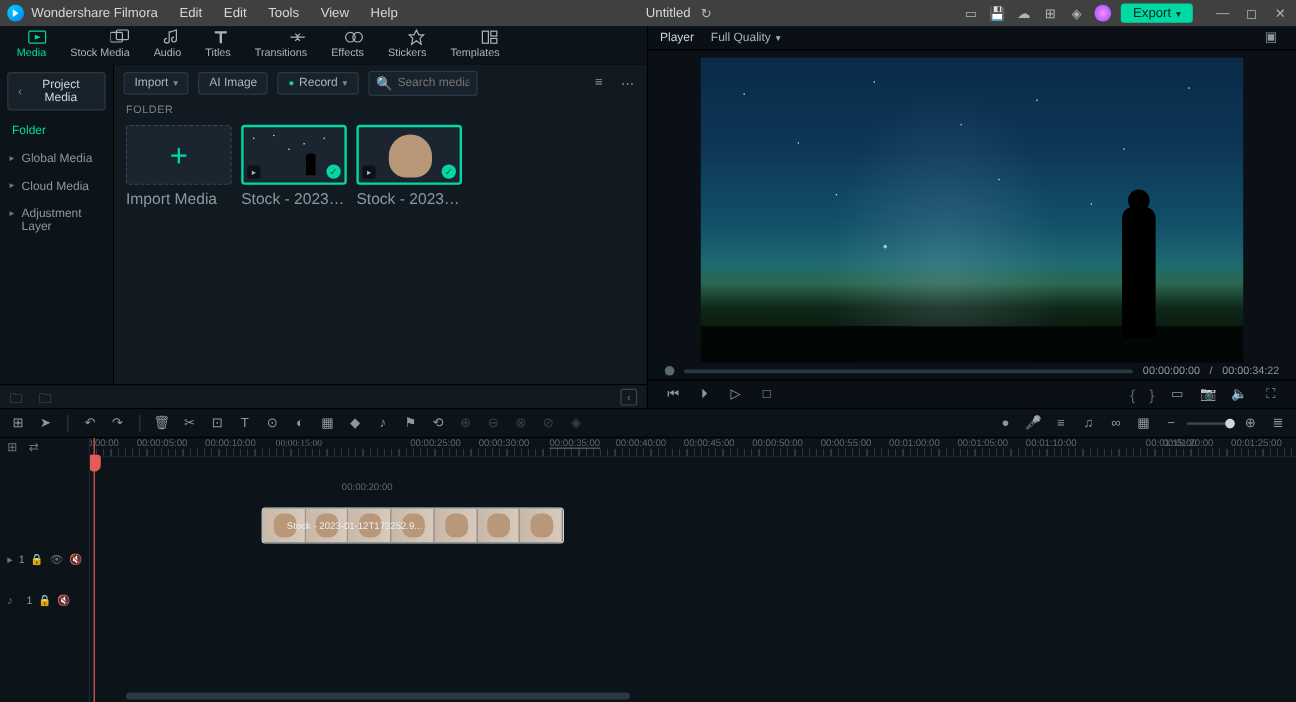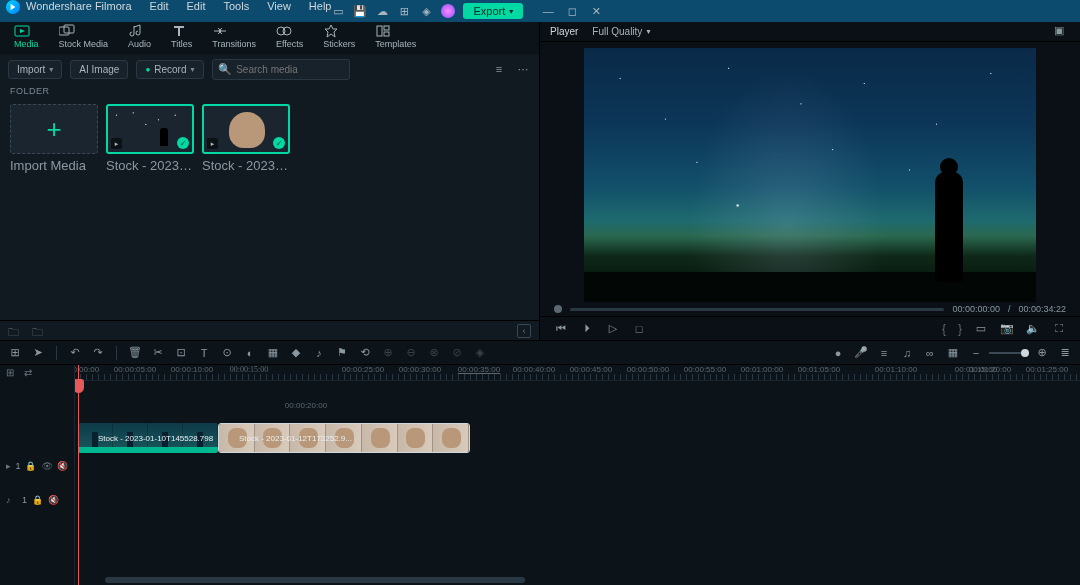--- a/index.html
+++ b/index.html
@@ -1,40 +1,40 @@
 <!DOCTYPE html>
 <html><head>
 <meta charset="utf-8">
 <style>
 * { margin: 0; padding: 0; box-sizing: border-box; font-family: -apple-system, "Segoe UI", Arial, sans-serif; user-select: none; }
 body { width: 1080px; height: 585px; background: #0d1419; color: #a8b5bc; font-size: 11px; overflow: hidden; }
 
 
-.titlebar { height: 22px; background: #0c4a6e; display: flex; padding: 0 6px; }
+.titlebar { height: 22px; background: #404040; display: flex; align-items: center; padding: 0 6px; }
 .titlebar .logo { width: 14px; height: 14px; border-radius: 50%; background: linear-gradient(135deg,#00d4ff,#0084ff); margin-right: 6px; display:flex;align-items:center;justify-content:center; }
 .titlebar .appname { color: #cfd8dd; font-size: 11px; margin-right: 18px; }
 .titlebar .menu { display: flex; gap: 18px; }
 .titlebar .menu span { color: #cfd8dd; font-size: 11px; cursor: pointer; }
 .titlebar .center { flex: 1; text-align: center; display:flex; justify-content:center; align-items:center; gap:6px; }
 .titlebar .doc { color: #cfd8dd; font-size: 11px; }
 .titlebar .right { display: flex; align-items: center; gap: 8px; }
 .titlebar .ic { width: 14px; height: 14px; color:#a8b5bc; cursor:pointer; display:flex;align-items:center;justify-content:center; }
 .titlebar .avatar { width: 14px; height: 14px; border-radius: 50%; background: radial-gradient(circle,#ff8aff,#8a4fff); }
 .titlebar .export { background: #00d9a3; color: #0a2920; padding: 2px 10px; border-radius: 3px; font-size: 11px; font-weight:500; cursor:pointer; display:flex; align-items:center; gap:4px; }
 .titlebar .winbtns { display:flex; gap:10px; margin-left:10px; }
 .titlebar .winbtns span { width:14px; text-align:center; cursor:pointer; color:#a8b5bc; }
 
 
 .upper { height: 318px; display: flex; }
 .left-panel { width: 540px; background: #121a21; display:flex; flex-direction:column; border-right:1px solid #000; }
 .right-panel { flex:1; background: #0a1015; display:flex; flex-direction:column; }
 
 
 .cat-tabs { height: 32px; display:flex; align-items:flex-end; padding: 0 14px; gap: 20px; background:#0d1419; border-bottom:1px solid #0a1015; }
-.cat-tab { display:flex; flex-direction:column; align-items:flex-start; gap:1px; cursor:pointer; padding-bottom:4px; }
+.cat-tab { display:flex; flex-direction:column; align-items:flex-end; gap:1px; cursor:pointer; padding-bottom:4px; }
 .cat-tab.active { color:#00d9a3; }
 .cat-tab svg { width:16px; height:14px; }
 .cat-tab span { font-size:9px; }
 
 
 .mid { flex:1; display:flex; overflow:hidden; }
 .sidebar { width: 95px; background:#0d1419; border-right:1px solid #000; display:flex; flex-direction:column; }
 .pm-btn { margin:6px; padding:4px 8px; border:1px solid #2a3844; border-radius:3px; background:#18222b; font-size:10px; text-align:center; cursor:pointer; color:#cfd8dd; display:flex; align-items:center; gap:4px; justify-content:center;}
 .pm-btn::before{content:"‹";color:#7a8892;}
 .folder-hdr { color:#00d9a3; font-size:10px; padding:6px 10px; }
@@ -171,20 +171,24 @@
       </svg>
     </div>
   <div class="appname">Wondershare Filmora</div>
   <div class="menu">
     <span>Edit</span>
     <span>Edit</span>
     <span>Tools</span>
     <span>View</span>
     <span>Help</span>
   </div>
+  <div class="center">
+    <span class="doc">Untitled</span>
+    <span class="ic">↻</span>
+  </div>
   <div class="right">
     <span class="ic">▭</span>
     <span class="ic">💾</span>
     <span class="ic">☁</span>
     <span class="ic">⊞</span>
     <span class="ic">◈</span>
     <div class="avatar"></div>
     <div class="export">
         <span>Export</span>
         <span style="font-size:8px;">▾</span>
@@ -252,20 +256,29 @@
             <rect x="2" y="2" width="5" height="10" fill="none" stroke="currentColor"></rect>
             <rect x="9" y="2" width="5" height="4" fill="none" stroke="currentColor"></rect>
             <rect x="9" y="8" width="5" height="4" fill="none" stroke="currentColor"></rect>
           </svg>
           <span>Templates</span>
         </div>
     </div>
 
     <div class="mid">
 
+      <div class="sidebar">
+        <div class="pm-btn">
+            <span>Project Media</span>
+          </div>
+        <div class="folder-hdr">Folder</div>
+        <div class="side-item">Global Media</div>
+        <div class="side-item">Cloud Media</div>
+        <div class="side-item">Adjustment Layer</div>
+      </div>
 
       <div class="content">
         <div class="toolbar2">
           <div class="tbtn">
               <span>Import</span>
               <span class="chev">▾</span>
             </div>
           <div class="tbtn">
               <span>AI Image</span>
             </div>
@@ -425,39 +438,29 @@
           <span class="tick" style="left: 231px; margin-top: 36px;">00:00:20:00</span>
           <span class="tick" style="left: 288px;">00:00:25:00</span>
           <span class="tick" style="left: 345px;">00:00:30:00</span>
           <span class="tick" style="left: 404px; text-decoration: underline;">00:00:35:00</span>
           <span class="tick" style="left: 459px;">00:00:40:00</span>
           <span class="tick" style="left: 516px;">00:00:45:00</span>
           <span class="tick" style="left: 573px;">00:00:50:00</span>
           <span class="tick" style="left: 630px;">00:00:55:00</span>
           <span class="tick" style="left: 687px;">00:01:00:00</span>
           <span class="tick" style="left: 744px;">00:01:05:00</span>
-          <span class="tick" style="left: 801px; padding-left: 40px;">00:01:10:00</span>
+          <span class="tick" style="left: 801px;">00:01:10:00</span>
           <span class="tick" style="left: 901px;">00:01:15:00</span>
           <span class="tick" style="left: 915px;">00:01:20:00</span>
           <span class="tick" style="left: 972px;">00:01:25:00</span>
         </div>
       <div class="playhead" style="left:3px;"></div>
       <div class="spacer-track"></div>
       <div class="track-area">
         <div class="track-row">
-          <div class="clip c1" style="left:3px;width:140px;">
-            <div class="frames">
-                <div class="f"></div>
-                <div class="f"></div>
-                <div class="f"></div>
-                <div class="f"></div>
-              </div>
-            <span class="ic-v">▸</span>
-            <span class="nm">Stock - 2023-01-10T145528.798</span>
-          </div>
           <div class="clip c2" style="left:143px;width:252px;">
             <div class="frames">
                 <div class="f"></div>
                 <div class="f"></div>
                 <div class="f"></div>
                 <div class="f"></div>
                 <div class="f"></div>
                 <div class="f"></div>
                 <div class="f"></div>
               </div>

